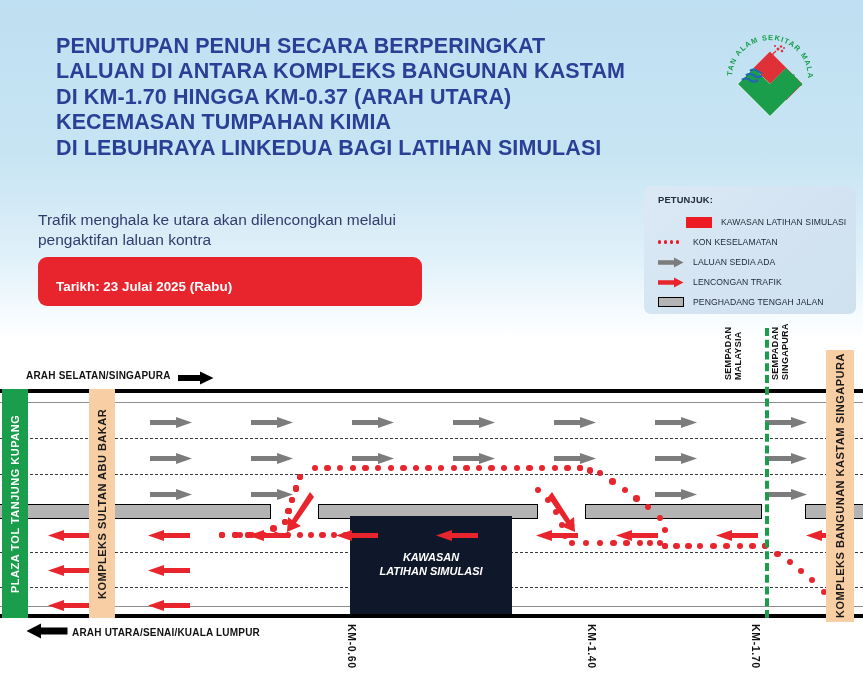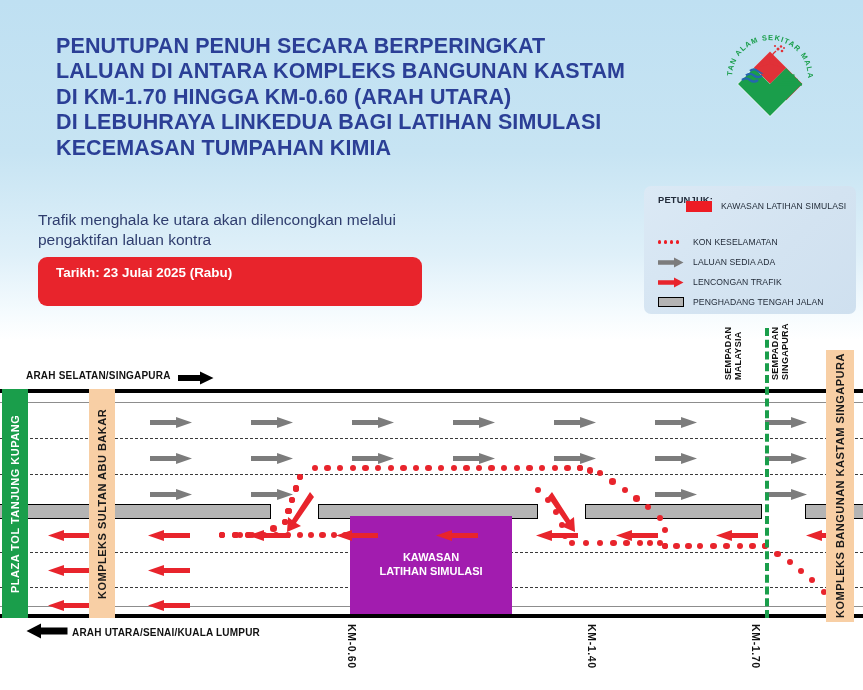--- a/index.html
+++ b/index.html
@@ -28,21 +28,21 @@
   .subhead{
     position:absolute;left:38px;top:210px;width:520px;
     color:#2f3d6e;font-size:15.5px;line-height:20px;font-weight:normal;
   }
 
   
   .datebox{
     position:absolute;left:38px;top:257px;width:384px;height:49px;
     background:#e8242c;border-radius:9px;
     color:#ffffff;font-size:13.4px;font-weight:bold;line-height:19px;
-    padding:6px 0 0 18px;box-sizing:border-box;
+    padding:20px 0 0 18px;box-sizing:border-box;
   }
 
   
   .logo{position:absolute;left:722px;top:28px;width:96px;height:96px;}
 
   
   .legend{
     position:absolute;left:644px;top:186px;width:212px;height:128px;
     background:linear-gradient(135deg,#dbe9f5 0%,#d3e3f1 60%,#cfe0ef 100%);
     border-radius:7px;
@@ -75,21 +75,21 @@
   .band{position:absolute;writing-mode:vertical-rl;transform:rotate(180deg);
         display:flex;align-items:center;justify-content:center;
         font-size:11px;font-weight:bold;letter-spacing:.5px;white-space:nowrap;}
   .band-green{background:#1a9e4b;color:#fff;}
   .band-peach{background:#f8cfa5;color:#1a1a1a;}
 
   
   .barrier{position:absolute;background:#b4b4b4;border:1.8px solid #000;box-sizing:border-box;height:15px;}
 
   
-  .simzone{position:absolute;background:#a21caf;}
+  .simzone{position:absolute;background:#0f172a;font-style:italic;}
   .simzone-label{
     position:absolute;color:#fff;font-weight:bold;font-size:11px;line-height:14px;
     text-align:center;width:100%;
   }
 
   
   .arrow{position:absolute;height:12px;}
   .arrow svg{display:block;}
 
   
@@ -110,23 +110,23 @@
 </head>
 <body>
 
 <div id="root">
 
   <div class="banner"></div>
 
   <div class="headline">
     <div>PENUTUPAN PENUH SECARA BERPERINGKAT</div>
     <div>LALUAN DI ANTARA KOMPLEKS BANGUNAN KASTAM</div>
-    <div>DI KM-1.70 HINGGA KM-0.60 (ARAH UTARA)</div>
+    <div>DI KM-1.70 HINGGA KM-0.37 (ARAH UTARA)</div>
+    <div>KECEMASAN TUMPAHAN KIMIA</div>
     <div>DI LEBUHRAYA LINKEDUA BAGI LATIHAN SIMULASI</div>
-    <div>KECEMASAN TUMPAHAN KIMIA</div>
   </div>
 
   <div class="subhead">
     <div>Trafik menghala ke utara akan dilencongkan melalui</div>
     <div>pengaktifan laluan kontra</div>
   </div>
 
   <div class="datebox">
     <div>Tarikh: 23 Julai 2025 (Rabu)</div>
   </div>
@@ -194,21 +194,21 @@
         <circle cx="59" cy="18.5" r="1.2"></circle>
           <circle cx="53" cy="18" r="1.1"></circle>
         <circle cx="62" cy="20" r="1"></circle>
       </g>
     </svg>
   </div>
 
   <div class="legend">
     <div class="legend-title">PETUNJUK:</div>
 
-    <div class="legend-row" style="top:12px;padding-left:28px;">
+    <div class="legend-row" style="top:28px;padding-left:28px;">
       <span class="sym">
           <span class="sym-red"></span>
         </span>
       <span class="txt">KAWASAN LATIHAN SIMULASI</span>
     </div>
 
     <div class="legend-row" style="top:48px;">
       <span class="sym">
         <span class="sym-dots">
             <i></i>

